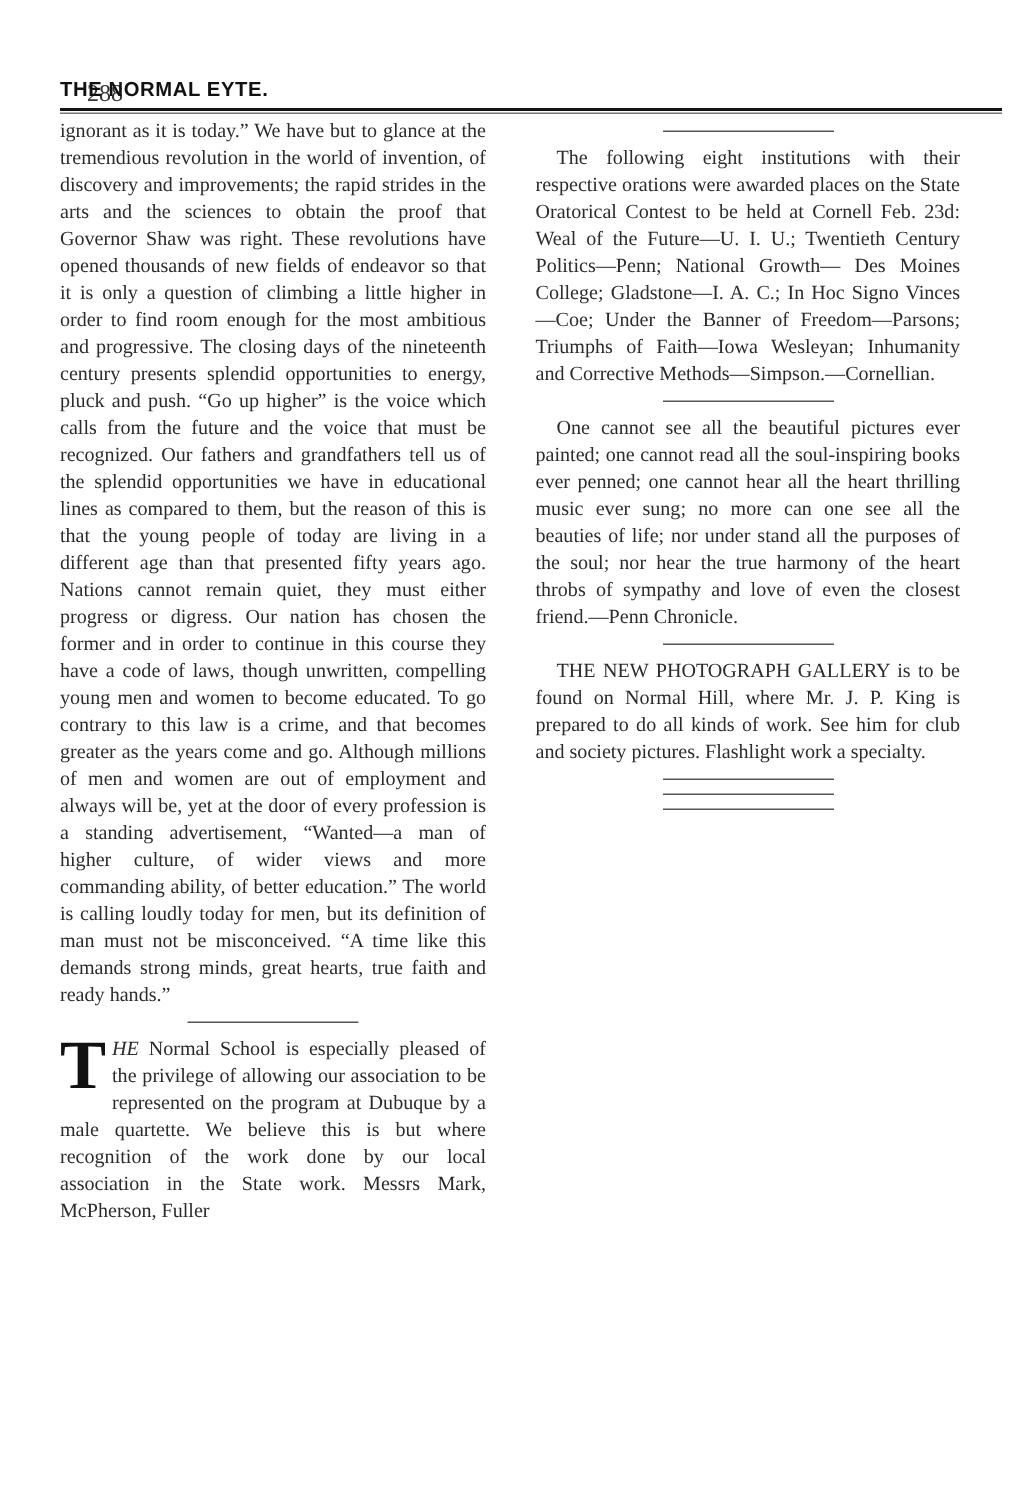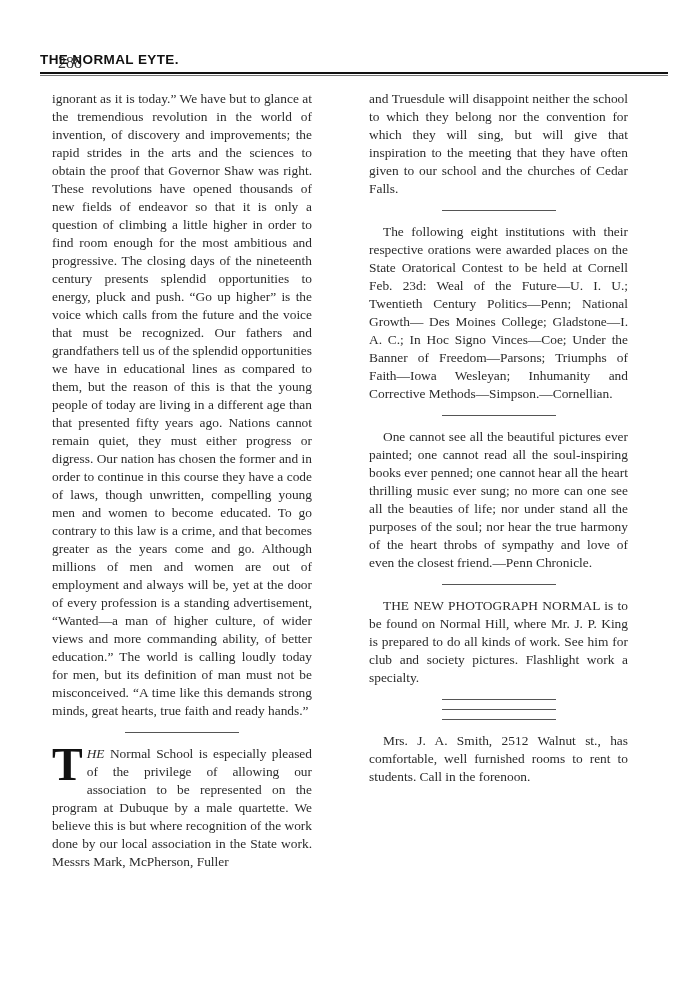--- a/index.html
+++ b/index.html
@@ -31,21 +31,21 @@
     }
     .col {
       position: absolute; top: 78px;
       font-size: 13.4px; line-height: 18px;
       text-align: justify;
       font-family: "Liberation Serif", serif;
       color: #2b2b2b;
     }
     .col-left { left: 40px; width: 284px; }
     .col-right { left: 357px; width: 283px; }
-    .col p { margin: 12px; }
+    .col p { margin: 0; }
     .col p.indent { text-indent: 14px; }
     .sep {
       width: 114px; height: 1px; background: #555; margin: 9px auto 8px auto;
     }
     .dropcap-para { position: relative; }
     .dropcap {
       float: left; font-size: 46px; line-height: 36px; font-weight: bold;
       margin: 2px 4px 0 0; color: #111;
       font-family: "Liberation Serif", serif;
     }
@@ -63,24 +63,22 @@
 
 <div class="col col-left">
   <p>ignorant as it is today.”  We have but to glance at the tremendious revolution in the world of invention, of discovery and improvements; the rapid strides in the arts and the sciences to obtain the proof that Governor Shaw was right.  These revolutions have opened thousands of new fields of endeavor so that it is only a question of climbing a little higher in order to find room enough for the most ambitious and progressive.  The closing days of the nineteenth century presents splendid opportunities to energy, pluck and push.  “Go up higher” is the voice which calls from the future and the voice that must be recognized.  Our fathers and grandfathers tell us of the splendid opportunities we have in educational lines as compared to them, but the reason of this is that the young people of today are living in a different age than that presented fifty years ago. Nations cannot remain quiet, they must either progress or digress.  Our nation has chosen the former and in order to continue in this course they have a code of laws, though unwritten, compelling young men and women to become educated.  To go contrary to this law is a crime, and that becomes greater as the years come and go. Although millions of men and women are out of employment and always will be, yet at the door of every profession is a standing advertisement, “Wanted—a man of higher culture, of wider views and more commanding ability, of better education.” The world is calling loudly today for men, but its definition of man must not be misconceived.  “A time like this demands strong minds, great hearts, true faith and ready hands.”</p>
   <div class="sep"></div>
   <p class="dropcap-para">
     <span class="dropcap">T</span><span class="dropcap-first">HE</span><span> Normal School is especially pleased of the privilege of allowing our association to be represented on the program at Dubuque by a male quartette.  We believe this is but where recognition of the work done by our local association in the State work.  Messrs Mark, McPherson, Fuller</span>
   </p>
 </div>
 
 <div class="col col-right">
-  <p>and Truesdule will disappoint neither the school to which they belong nor the convention for which they will sing, but will give that inspiration to the meeting that they have often given to our school and the churches of Cedar Falls.</p>
   <div class="sep"></div>
   <p class="indent">The following eight institutions with their respective orations were awarded places on the State Oratorical Contest to be held at Cornell Feb. 23d:  Weal of the Future—U. I. U.; Twentieth Century Politics—Penn; National Growth— Des Moines College; Gladstone—I. A. C.; In Hoc Signo Vinces—Coe; Under the Banner of Freedom—Parsons; Triumphs of Faith—Iowa Wesleyan; Inhumanity and Corrective Methods—Simpson.—Cornellian.</p>
   <div class="sep"></div>
   <p class="indent">One cannot see all the beautiful pictures ever painted; one cannot read all the soul-inspiring books ever penned; one cannot hear all the heart thrilling music ever sung; no more can one see all the beauties of life; nor under stand all the purposes of the soul; nor hear the true harmony of the heart throbs of sympathy and love of even the closest friend.—Penn Chronicle.</p>
   <div class="sep"></div>
-  <p class="indent">THE NEW PHOTOGRAPH NORMAL is to be found on Normal Hill, where Mr. J. P. King is prepared to do all kinds of work. See him for club and society pictures. Flashlight work a specialty.</p>
+  <p class="indent">THE NEW PHOTOGRAPH GALLERY is to be found on Normal Hill, where Mr. J. P. King is prepared to do all kinds of work. See him for club and society pictures. Flashlight work a specialty.</p>
   <div class="sep"></div>
   <div class="sep"></div>
   <div class="sep"></div>
-  <p class="indent">Mrs. J. A. Smith, 2512 Walnut st., has comfortable, well furnished rooms to rent to students.  Call in the forenoon.</p>
 </div>
 
 </body></html>

